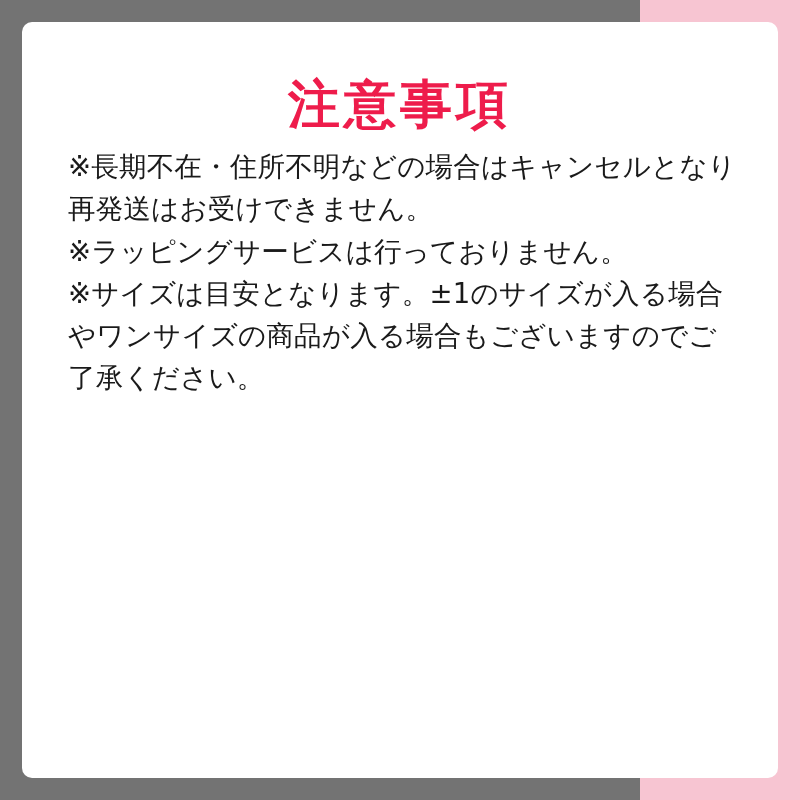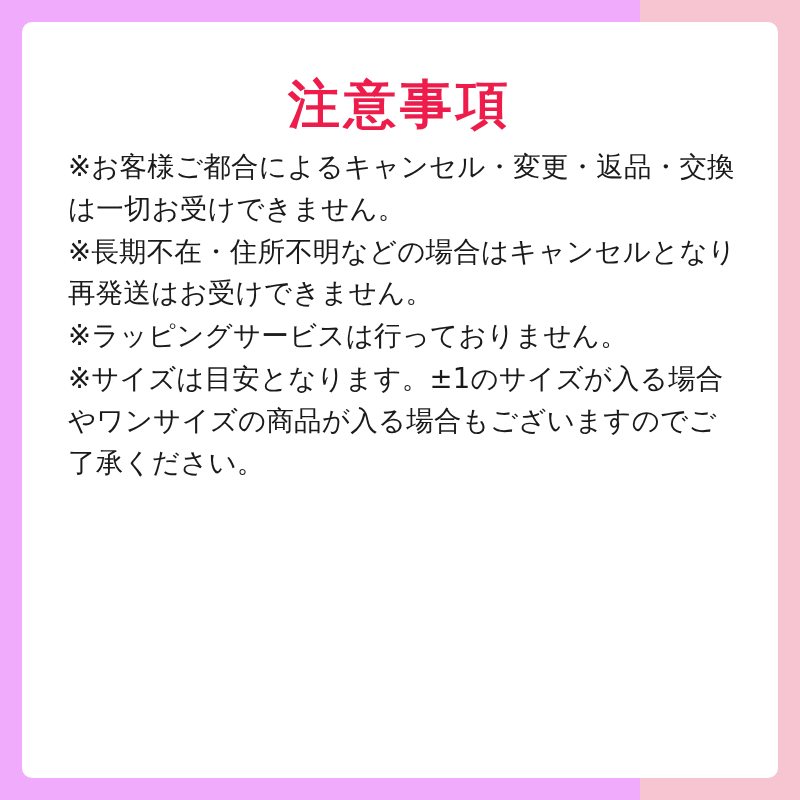--- a/index.html
+++ b/index.html
@@ -12,21 +12,21 @@
     background: #f7c5d2;
     font-family: "DejaVu Sans", "Liberation Sans", sans-serif;
     overflow: hidden;
   }
   .frame {
     position: absolute;
     left: 0;
     top: 0;
     width: 640px;
     height: 800px;
-    background: #f0abfc;
+    background: #737373;
     box-sizing: border-box;
   }
   .card {
     position: absolute;
     left: 22px;
     top: 22px;
     width: 756px;
     height: 756px;
     background: #ffffff;
     border-radius: 10px;
@@ -61,19 +61,18 @@
     word-break: break-all;
   }
 </style>
 </head>
 <body>
 
 <div class="frame">
   <div class="card">
     <div class="title">注意事項</div>
     <div class="notes">
-      <p class="note">※お客様ご都合によるキャンセル・変更・返品・交換は一切お受けできません。</p>
       <p class="note">※長期不在・住所不明などの場合はキャンセルとなり再発送はお受けできません。</p>
       <p class="note">※ラッピングサービスは行っておりません。</p>
       <p class="note">※サイズは目安となります。±1のサイズが入る場合やワンサイズの商品が入る場合もございますのでご了承ください。</p>
     </div>
   </div>
 </div>
 
 </body></html>

